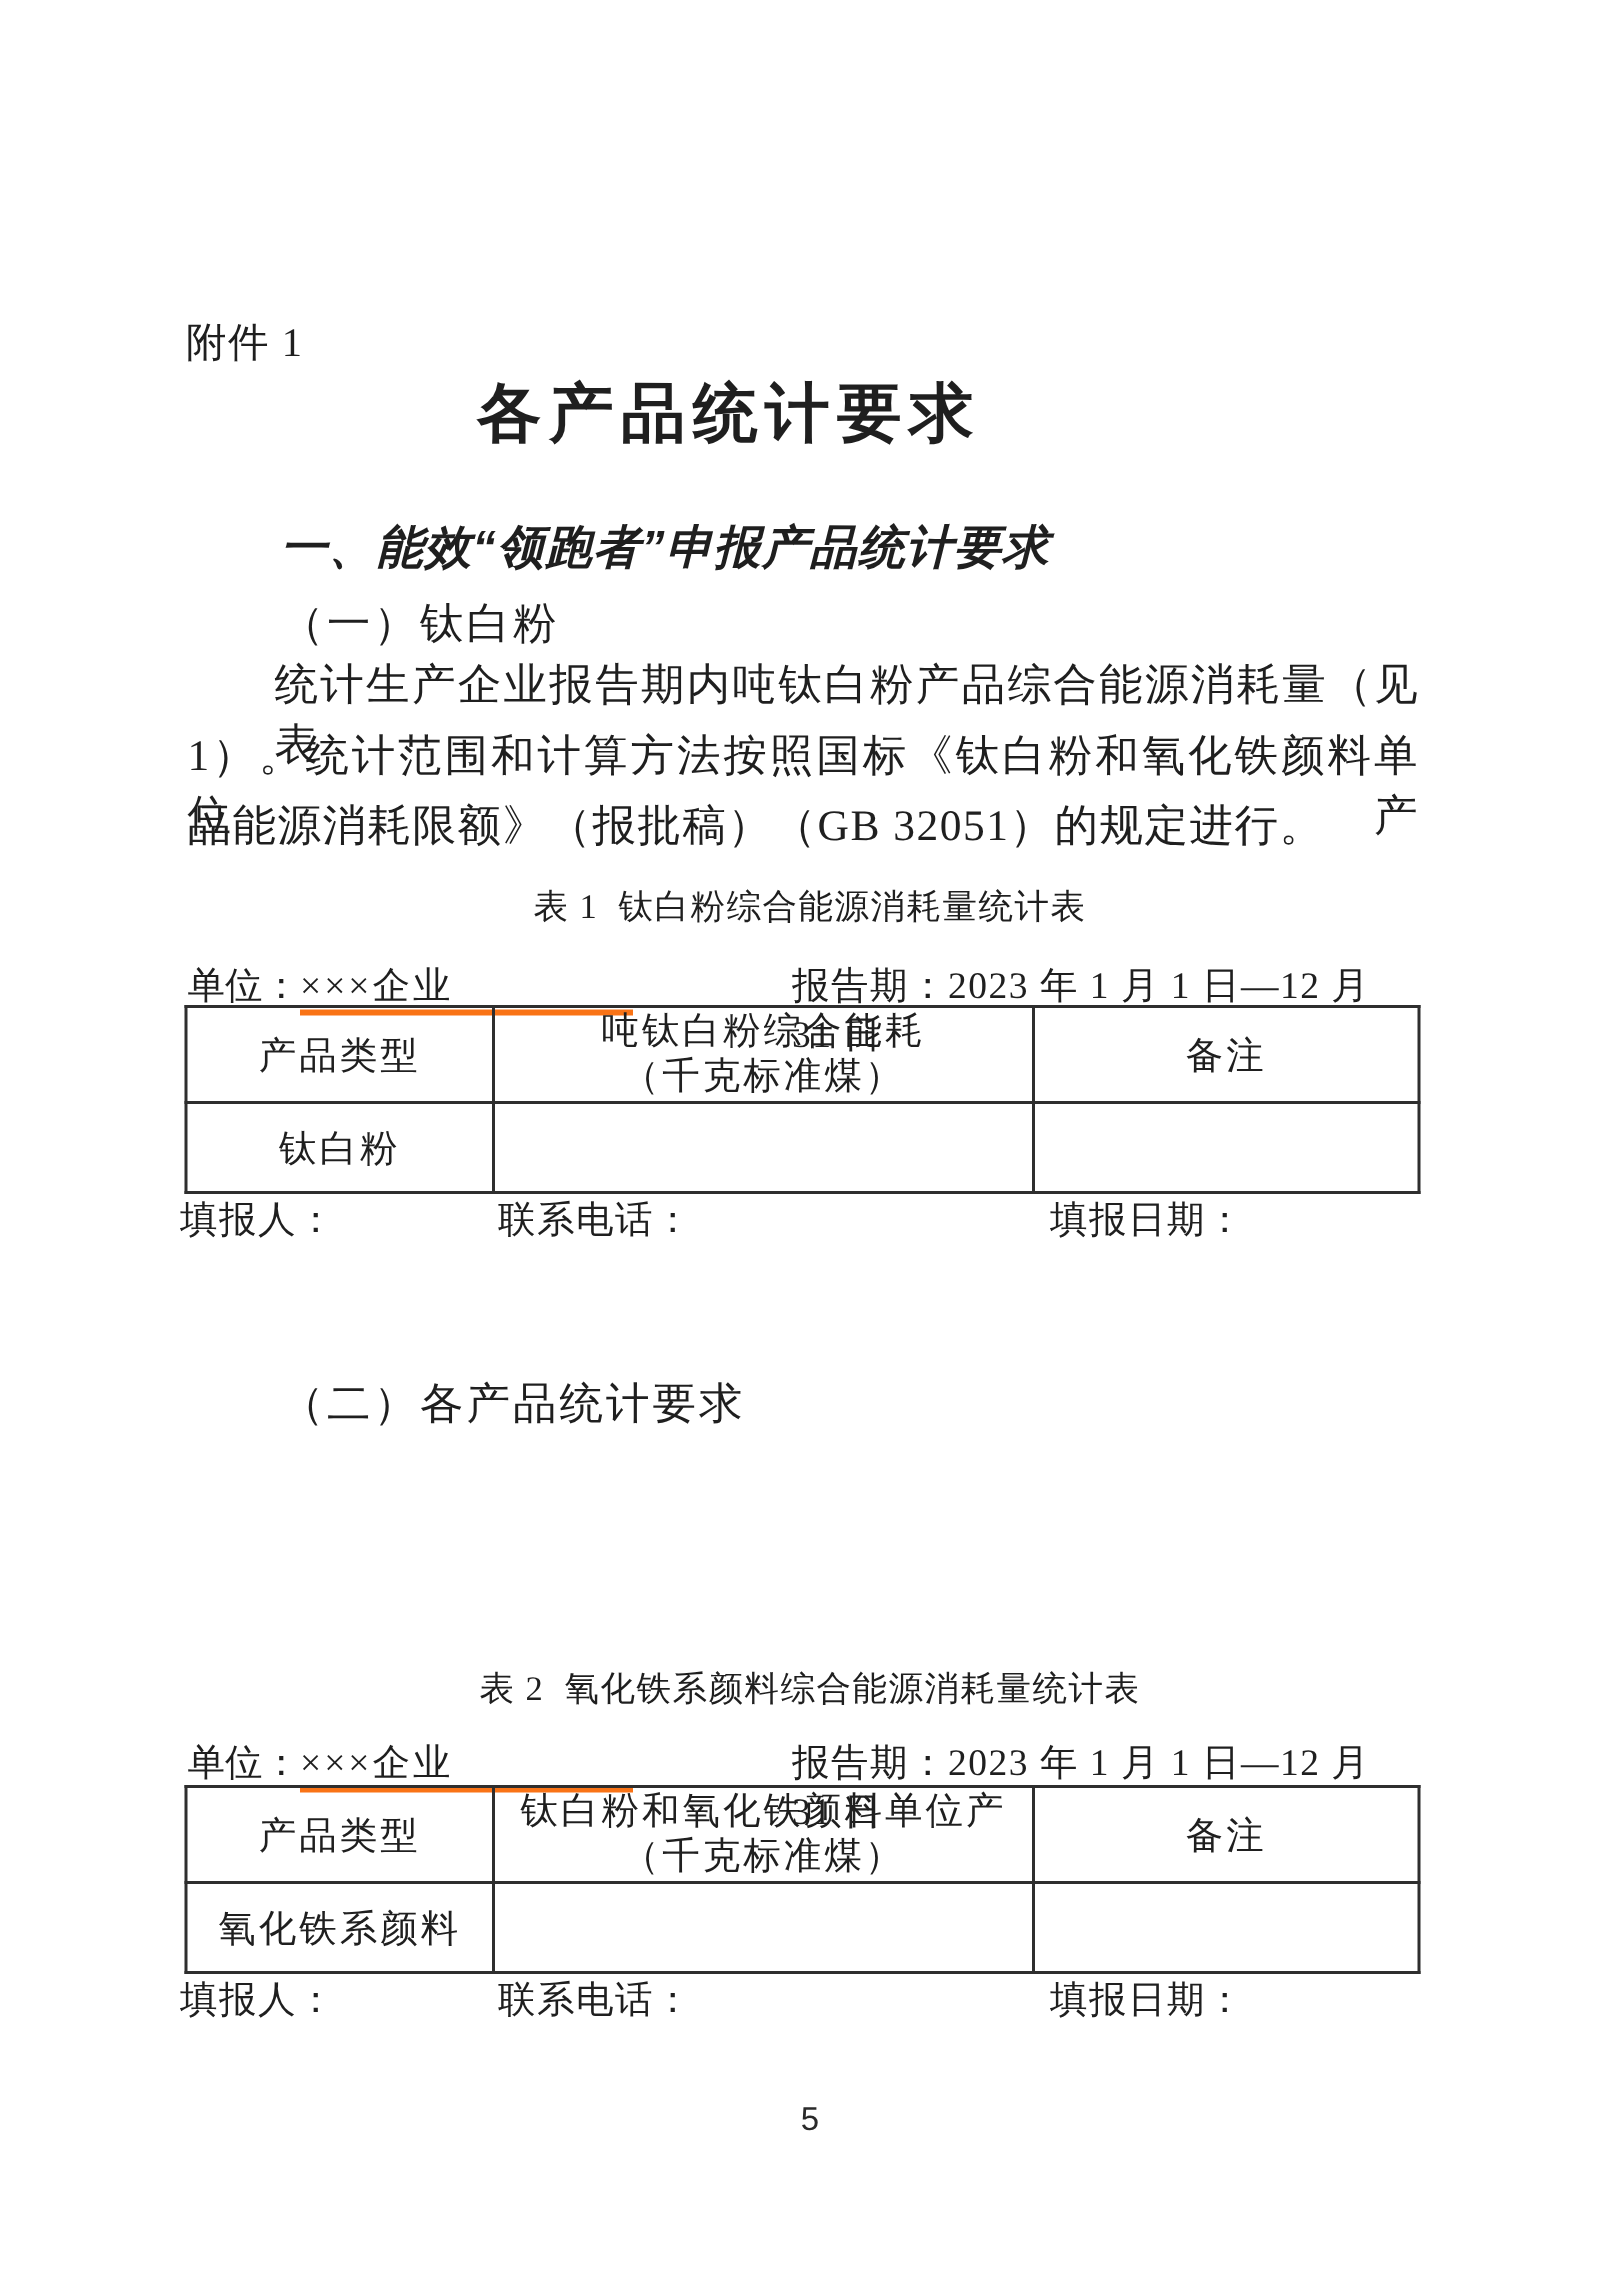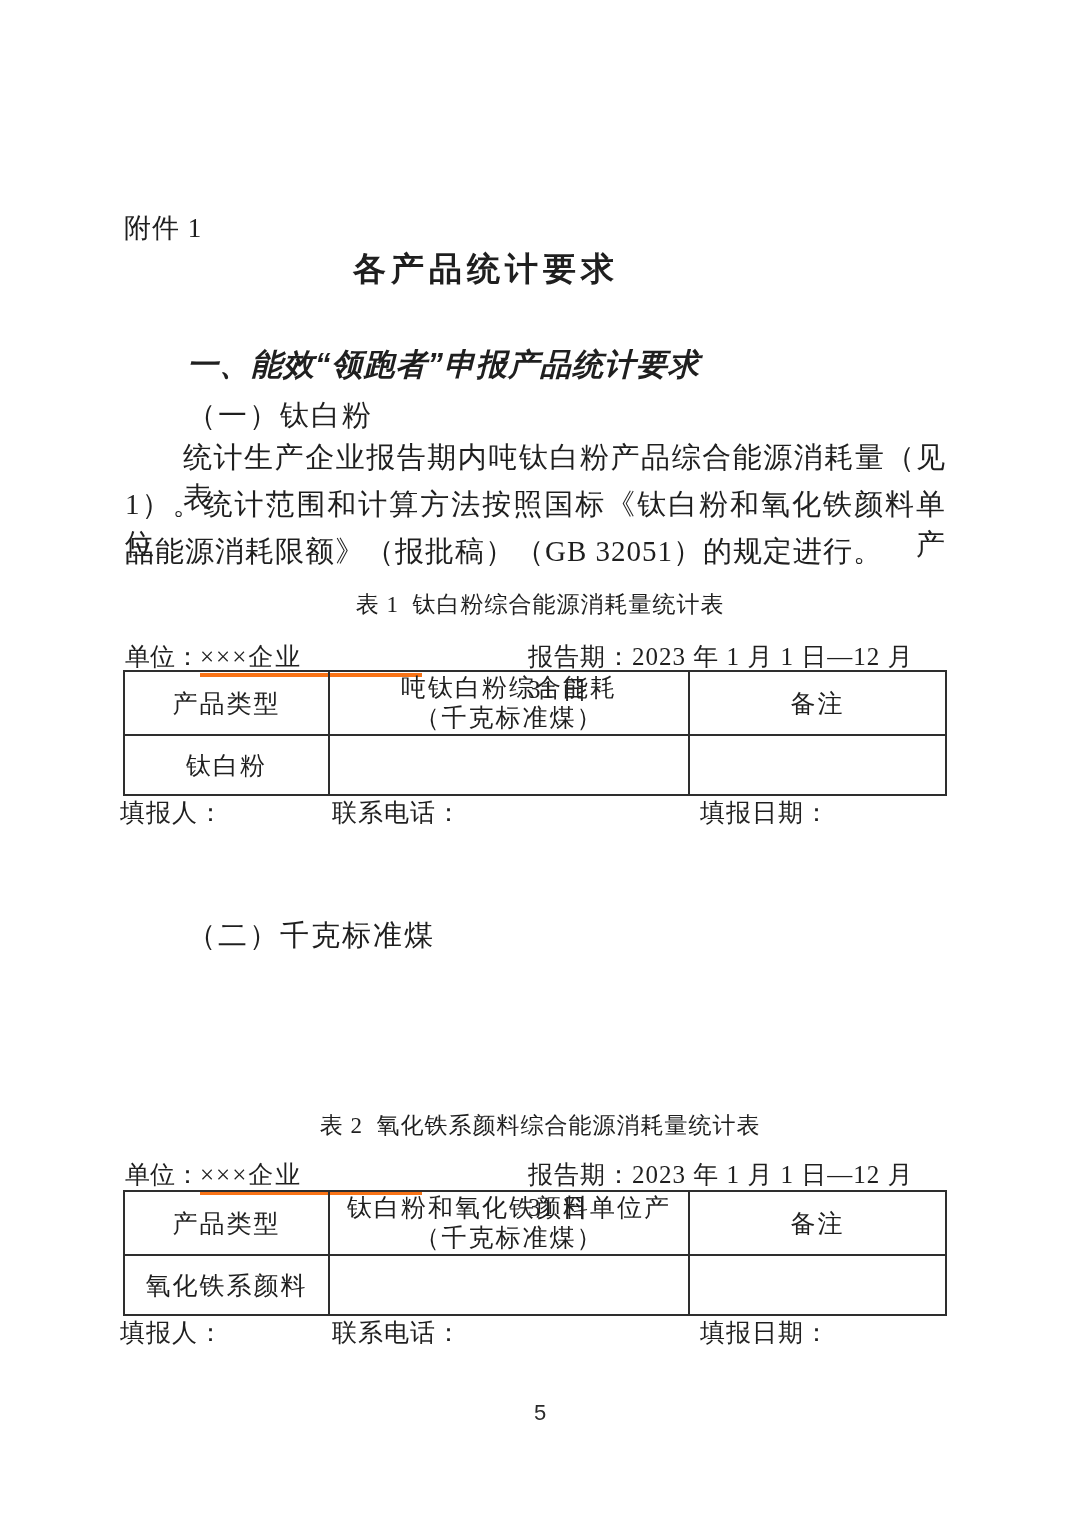--- a/index.html
+++ b/index.html
@@ -14,21 +14,21 @@
   .abs{position:absolute;}
   .pre{white-space:pre-wrap;}
 
   .attachment-label{
     left:124px;top:210px;
     font-size:27px;letter-spacing:1px;
   }
   .doc-title{
     left:0;top:247px;width:972px;
     text-align:center;
-    font-size:33px;font-weight:bold;letter-spacing:5px;
+    font-size:43px;font-weight:bold;letter-spacing:5px;
   }
   .section-heading{
     left:187px;top:344px;
     font-family:"Liberation Sans","DejaVu Sans",sans-serif;
     font-size:31px;font-weight:bold;letter-spacing:1px;font-style:italic;
   }
   .sub-heading{
     font-size:29px;letter-spacing:2px;
   }
   .sub1{left:187px;top:396px;}
@@ -148,21 +148,21 @@
     </tr>
   </tbody>
     </table>
 
   <div class="abs tfoot-row tf1">
     <span class="lbl lbl-preparer">填报人：</span>
     <span class="lbl lbl-phone">联系电话：</span>
     <span class="lbl lbl-date">填报日期：</span>
   </div>
 
-  <div class="abs sub-heading sub2">（二）千克标准煤</div>
+  <div class="abs sub-heading sub2">（二）各产品统计要求</div>
 
 
   <div class="abs table-caption cap2 pre">表 2  氧化铁系颜料综合能源消耗量统计表</div>
 
   <div class="abs meta-row meta2">
     <span class="unit-wrap">
       <span>单位：</span><span class="unit-value pre">×××企业</span>
     </span>
     <span class="period-wrap">
       <span>报告期：</span><span class="pre">2023 年 1 月 1 日—12 月 31 日</span>

